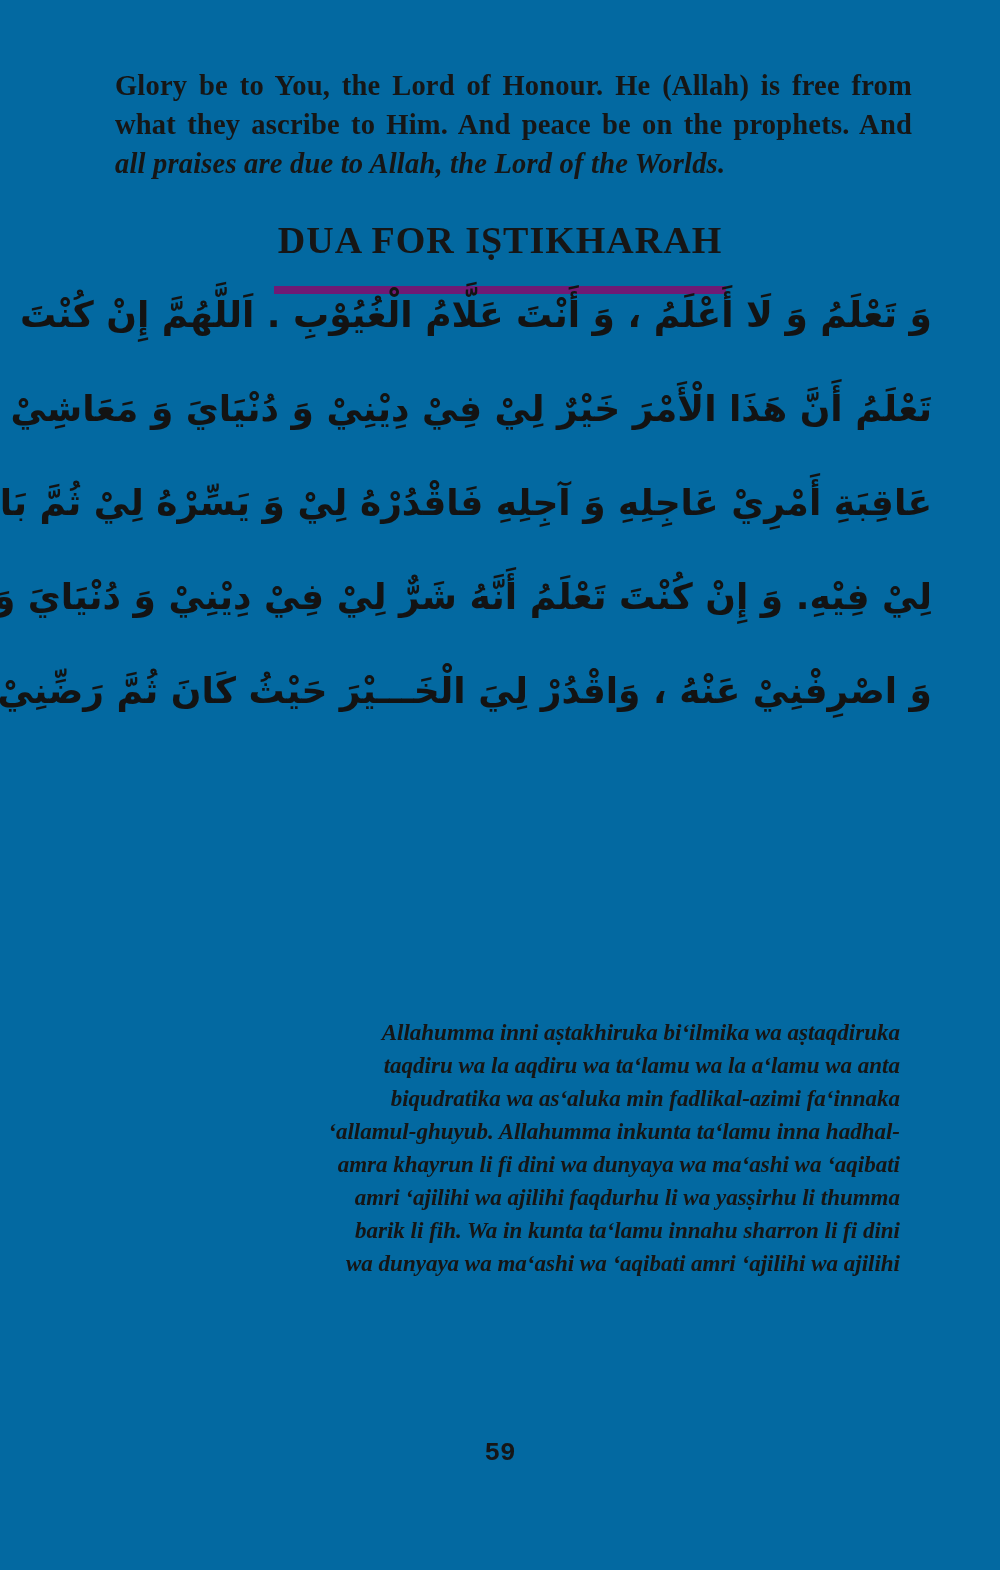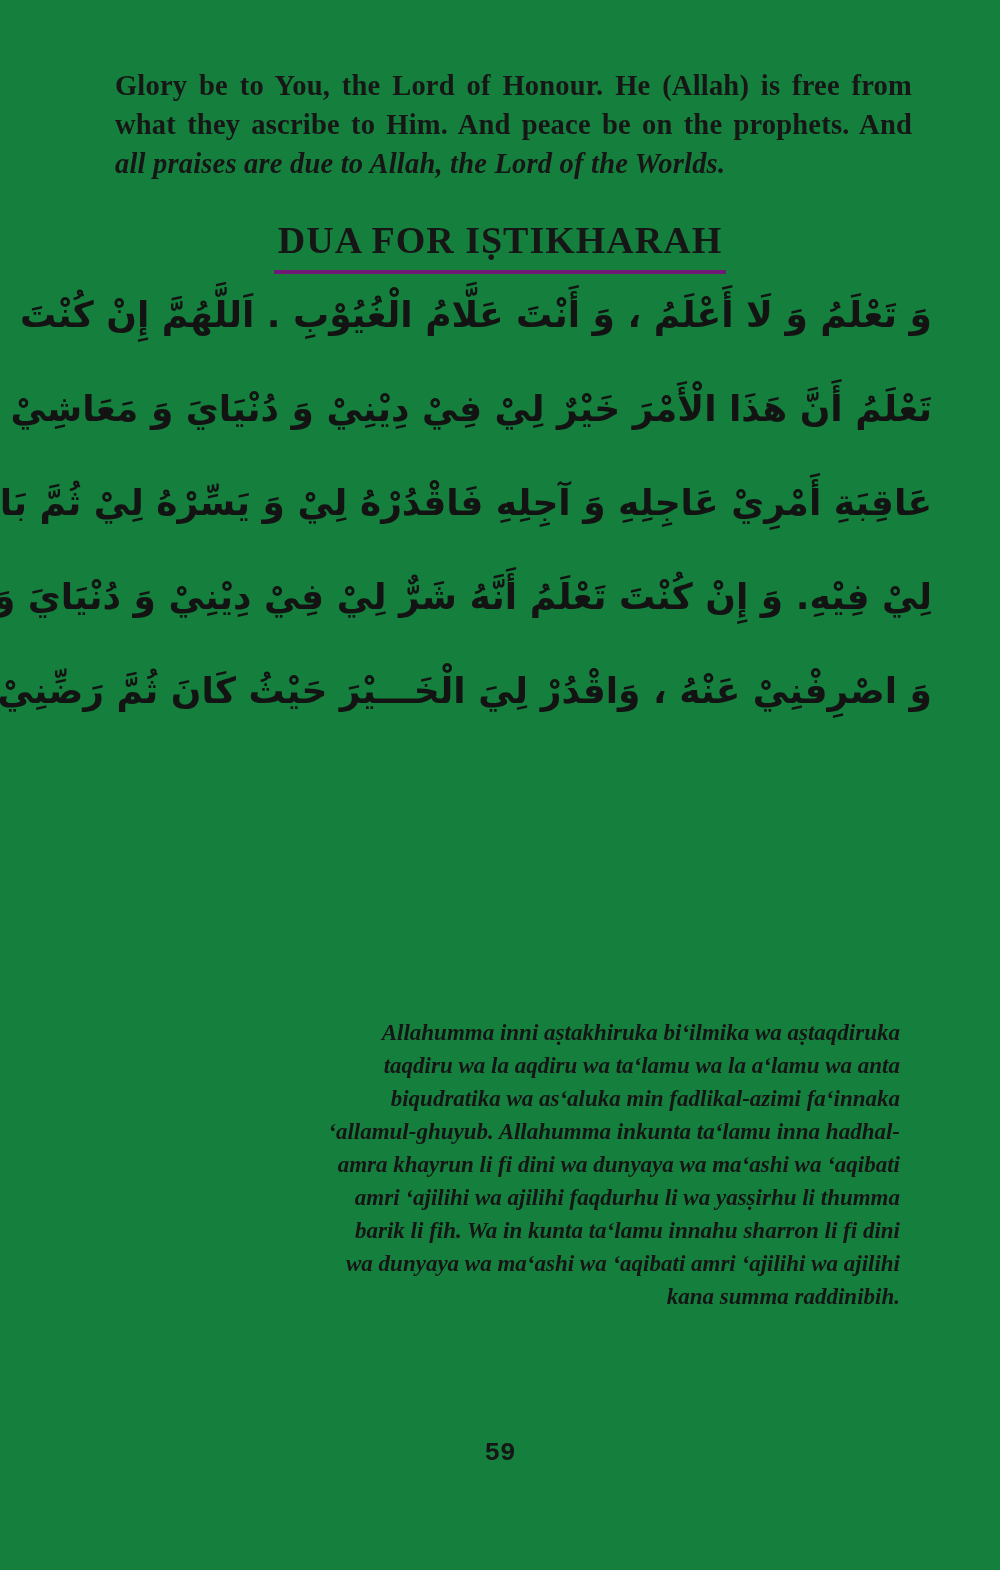--- a/index.html
+++ b/index.html
@@ -4,21 +4,21 @@
 <style>
   html, body {
     margin: 0;
     padding: 0;
     background: #ffffff;
   }
   .page {
     position: relative;
     width: 1000px;
     height: 1570px;
-    background: #15803d;
+    background: #0369a1;
     color: #161616;
     overflow: hidden;
   }
 
   
   .intro {
     position: absolute;
     top: 66px;
     left: 115px;
     width: 797px;
@@ -44,22 +44,22 @@
     left: 0;
     width: 100%;
     text-align: center;
   }
   .heading-text {
     display: inline-block;
     font-family: "Liberation Serif", "DejaVu Serif", serif;
     font-weight: bold;
     font-size: 38px;
     letter-spacing: 1px;
-    padding: 0 4px 8px 4px;
-    border-bottom: 4px solid #701a75;
+    padding: 0 4px 24px 4px;
+    border-bottom: 8px solid #701a75;
   }
 
   
   .arabic {
     position: absolute;
     top: 268px;
     left: 72px;
     width: 860px;
     direction: rtl;
     font-family: "DejaVu Sans", sans-serif;
@@ -131,18 +131,17 @@
 
   <div class="translit">
     <div>Allahumma inni aṣtakhiruka bi‘ilmika wa aṣtaqdiruka</div>
     <div>taqdiru wa la aqdiru wa ta‘lamu wa la a‘lamu wa anta</div>
     <div>biqudratika wa as‘aluka min fadlikal-azimi fa‘innaka</div>
     <div>‘allamul-ghuyub. Allahumma inkunta ta‘lamu inna hadhal-</div>
     <div>amra khayrun li fi dini wa dunyaya wa ma‘ashi wa ‘aqibati</div>
     <div>amri ‘ajilihi wa ajilihi faqdurhu li wa yasṣirhu li thumma</div>
     <div>barik li fih. Wa in kunta ta‘lamu innahu sharron li fi dini</div>
     <div>wa dunyaya wa ma‘ashi wa ‘aqibati amri ‘ajilihi wa ajilihi</div>
-    <div>kana summa raddinibih.</div>
   </div>
 
   <div class="page-number">59</div>
 
 </div>
 
 </body></html>

